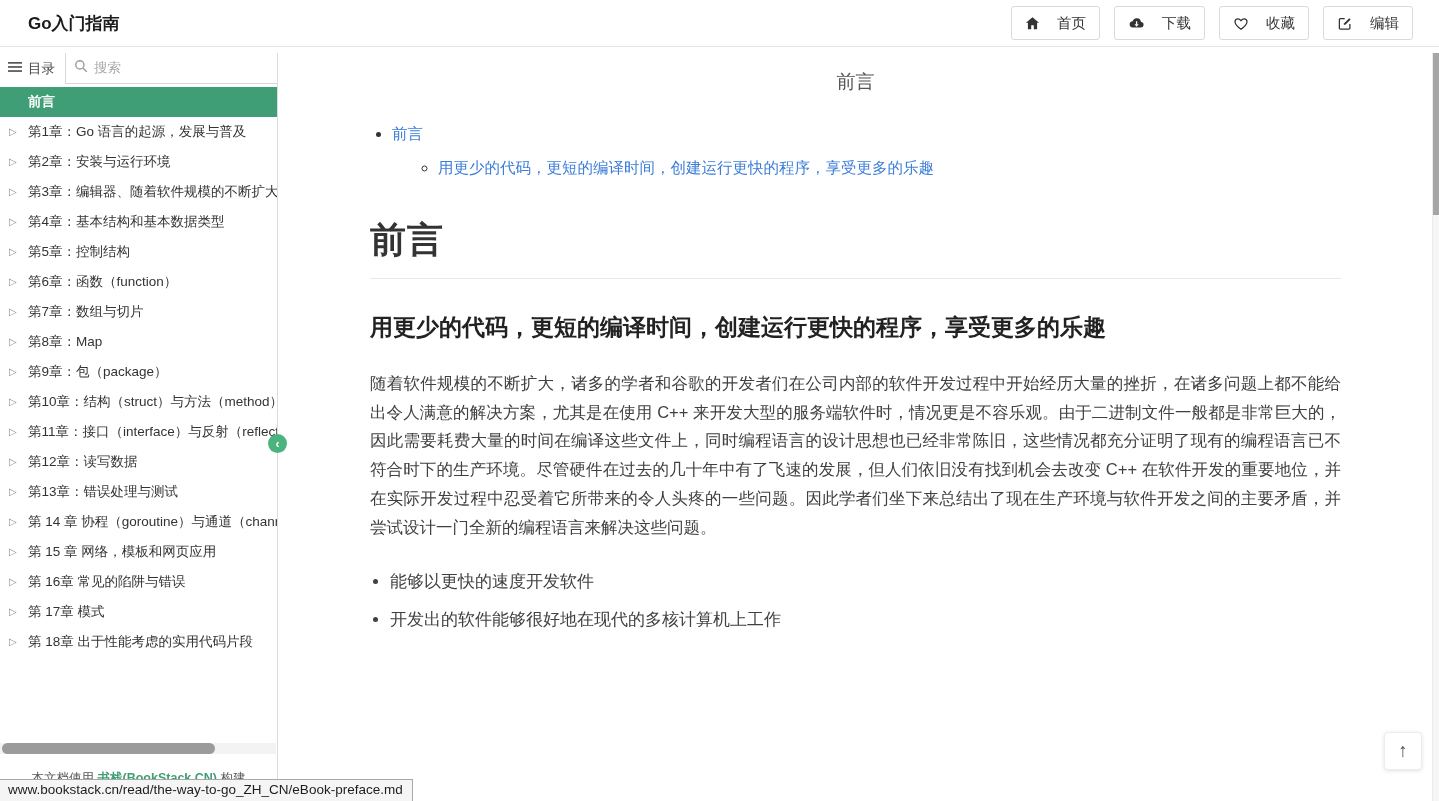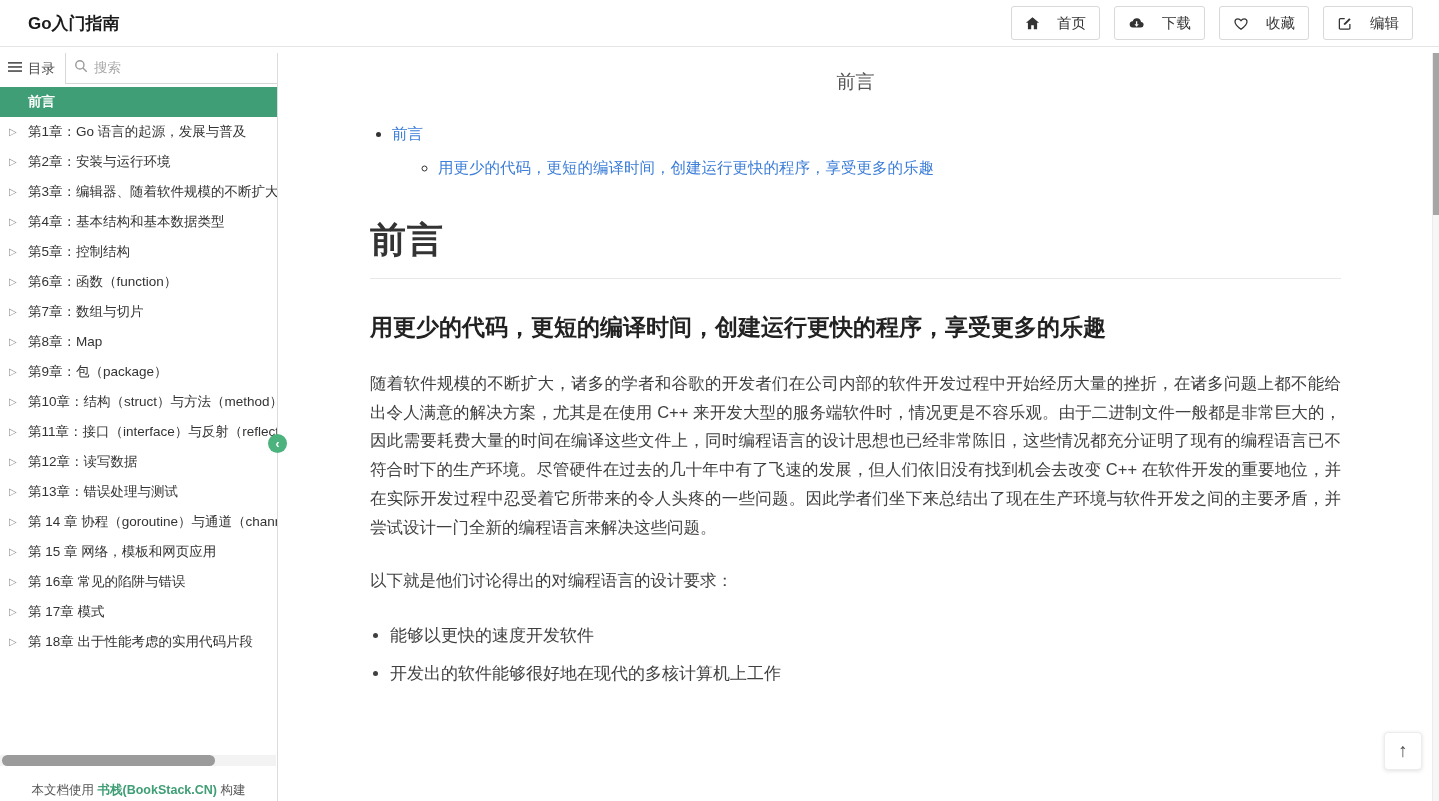--- a/index.html
+++ b/index.html
@@ -20,21 +20,21 @@
   .header-actions { display:flex; gap:14px; margin-right:26px; }
   .hbtn {
     display:flex; align-items:center; gap:17px; height:34px; padding:0 13px;
     background:#fff; border:1px solid #d9d9d9; border-radius:3px;
     font-size:14.5px; color:#333; cursor:pointer; font-family:inherit;
   }
   .hbtn svg { display:block; }
 
   
   #sidebar {
-    position:absolute; top:53px; left:0; bottom:0; width:278px;
+    position:absolute; top:53px; left:0; bottom:12px; width:278px;
     background:#fff; border-right:1px solid #dcdcdc; z-index:10;
   }
   .side-tabs { display:flex; height:31px; align-items:stretch; }
   .tab-toc {
     display:flex; align-items:center; gap:6px; padding:0 10px 0 8px;
     border-right:1px solid #d8d8d8; font-size:13.5px; color:#444; cursor:pointer;
   }
   .tab-search {
     flex:1; display:flex; align-items:center; gap:6px; padding:0 8px;
     border-bottom:1px solid #d8d8d8;
@@ -238,31 +238,31 @@
               <a href="#">用更少的代码，更短的编译时间，创建运行更快的程序，享受更多的乐趣</a>
             </li>
           </ul>
         </li>
       </ul>
 
       <h1 class="doc-h1">前言</h1>
       <h2 class="doc-h2">用更少的代码，更短的编译时间，创建运行更快的程序，享受更多的乐趣</h2>
 
       <p>随着软件规模的不断扩大，诸多的学者和谷歌的开发者们在公司内部的软件开发过程中开始经历大量的挫折，在诸多问题上都不能给出令人满意的解决方案，尤其是在使用 C++ 来开发大型的服务端软件时，情况更是不容乐观。由于二进制文件一般都是非常巨大的，因此需要耗费大量的时间在编译这些文件上，同时编程语言的设计思想也已经非常陈旧，这些情况都充分证明了现有的编程语言已不符合时下的生产环境。尽管硬件在过去的几十年中有了飞速的发展，但人们依旧没有找到机会去改变 C++ 在软件开发的重要地位，并在实际开发过程中忍受着它所带来的令人头疼的一些问题。因此学者们坐下来总结出了现在生产环境与软件开发之间的主要矛盾，并尝试设计一门全新的编程语言来解决这些问题。</p>
-      <p>以下就是他们讨论得出的对编程语言的设计要求：</p>
 
       <ul class="design-reqs">
           <li>能够以更快的速度开发软件</li>
           <li>开发出的软件能够很好地在现代的多核计算机上工作</li>
         </ul>
     </div>
   </div>
 
   <div class="v-scroll-track">
     <div class="v-scroll-thumb"></div>
   </div>
 
   <div class="scroll-top-btn">
     <span>↑</span>
   </div>
 
+  <div class="status-bar">www.bookstack.cn/read/the-way-to-go_ZH_CN/eBook-preface.md</div>
 
 </div>
 
 </body></html>

